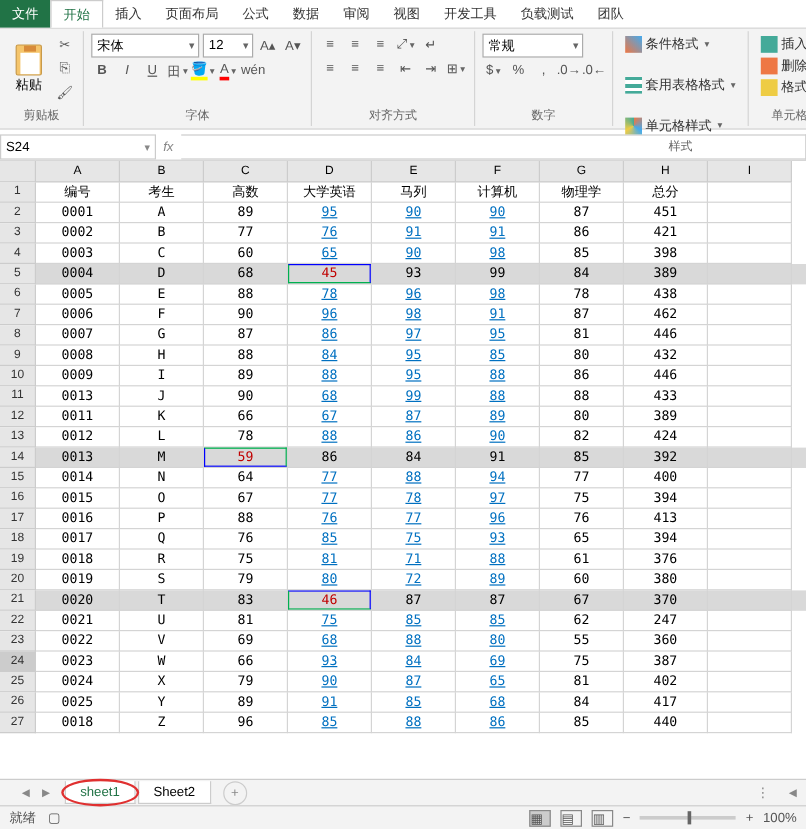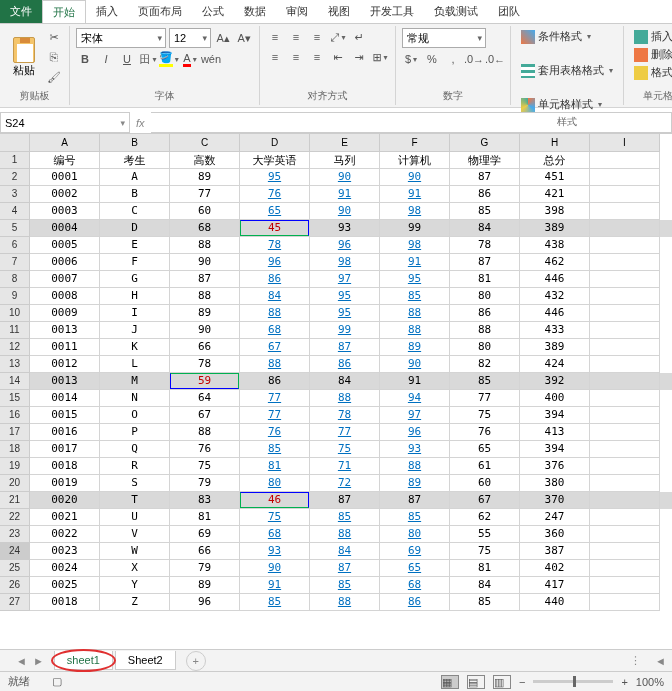--- a/index.html
+++ b/index.html
@@ -558,21 +558,21 @@
     <span>►</span>
   </div>
   <div id="sheet-tabs" style="display: contents;"><div class="sheet-tab active">sheet1</div><div class="sheet-tab">Sheet2</div></div>
   <div class="add-sheet">+</div>
   <div style="flex:1"></div>
   <span style="color:#888;padding:0 6px">⋮</span>
   <span style="color:#888;padding:0 6px">◄</span>
 </div>
 
 <div class="statusbar">
-  <div class="row" style="gap:22px">
+  <div class="row" style="gap:10px">
     <span>就绪</span>
     <span>▢</span>
   </div>
   <div class="status-right">
     <div class="view-btn" style="background:#ccc">▦</div>
     <div class="view-btn">▤</div>
     <div class="view-btn">▥</div>
     <span>−</span>
     <div class="zoom-slider"></div>
     <span>+</span>

